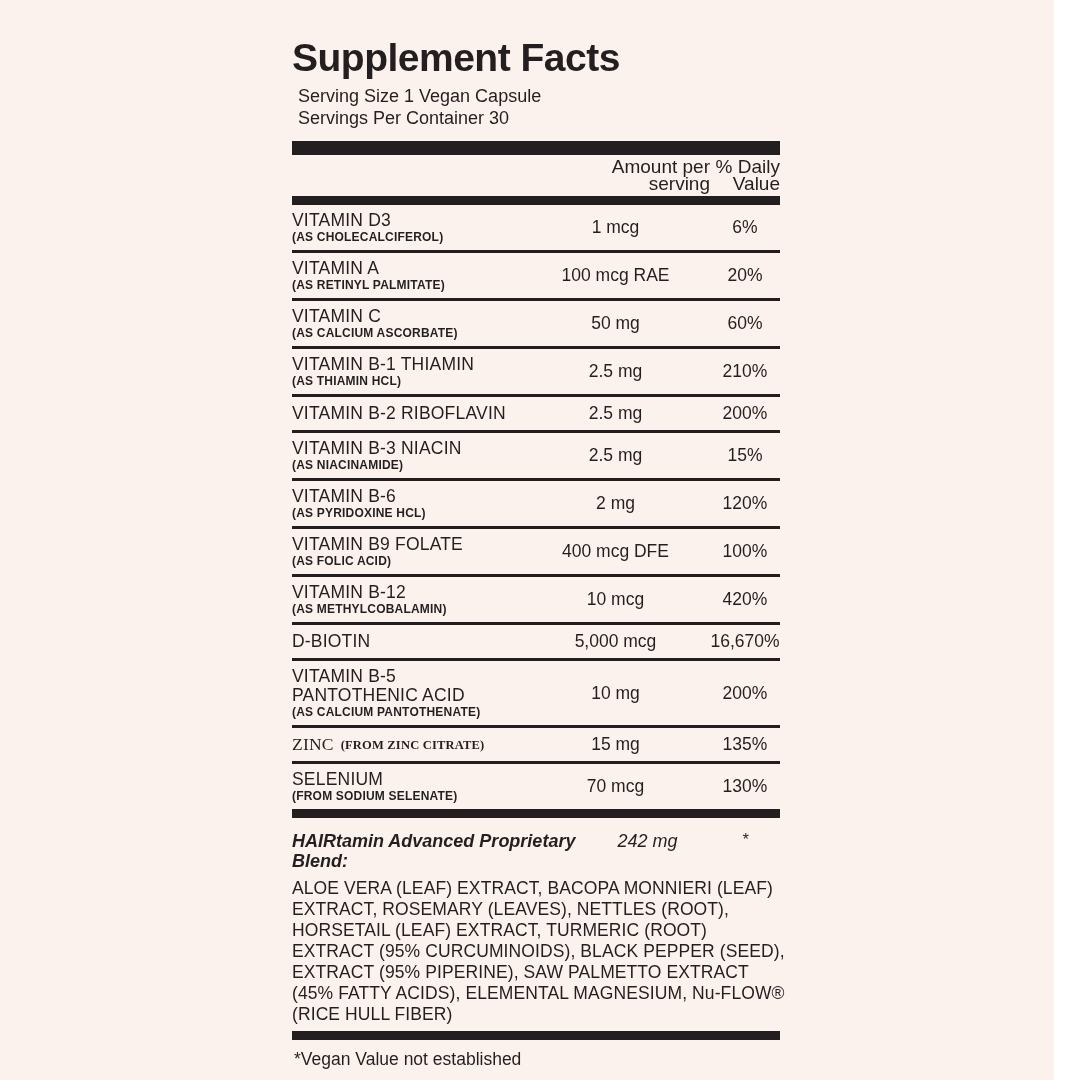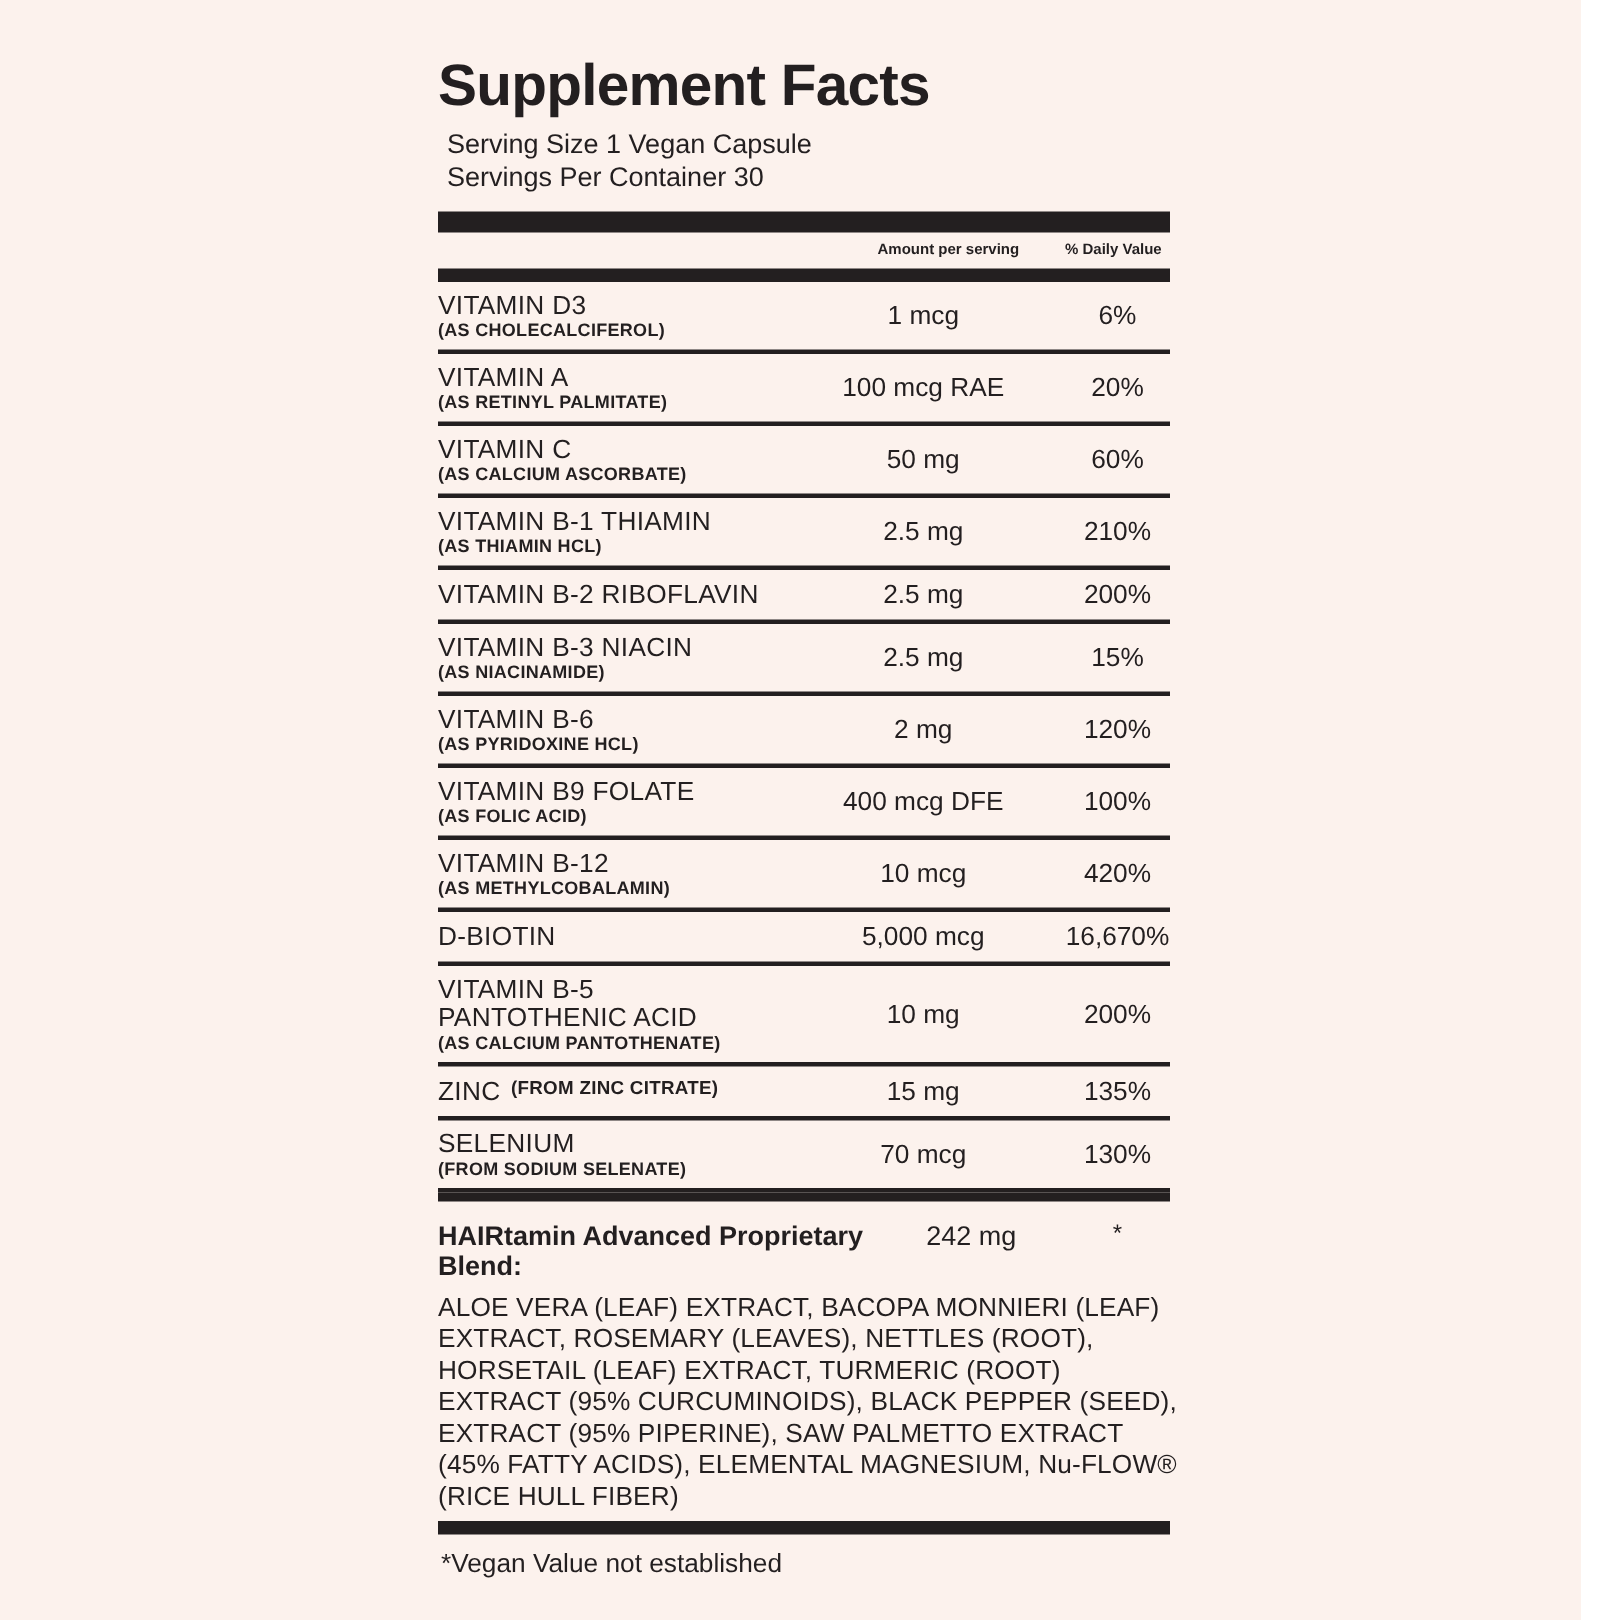--- a/index.html
+++ b/index.html
@@ -35,21 +35,21 @@
   .bar2{height:9px;}
   .bar3{height:6px;}
   .bar4{height:9px;margin-top:6px;}
   .colhead{
     display:flex;
     align-items:flex-end;
     padding:3px 0 4px 0;
   }
   .colhead .spacer{flex:1;}
   .colhead .h-amount, .colhead .h-dv{
-    font-size:10px;font-weight:700;line-height:17px;text-align:left;
+    font-size:19px;font-weight:400;line-height:17px;text-align:right;
   }
   .colhead .h-amount{width:125px;}
   .colhead .h-dv{width:70px;}
   .rows{}
   .row{
     display:flex;
     align-items:center;
     padding:6px 0;
     border-bottom:3px solid var(--ink,#231f20);
     gap:32px;
@@ -59,28 +59,29 @@
     font-size:17.5px;
     line-height:19px;
     letter-spacing:0.2px;
   }
   .row-sub{
     font-size:12px;
     font-weight:700;
     line-height:14px;
     letter-spacing:0.2px;
   }
-  .row-name-wrap.inline{display:flex;align-items:flex-start;gap:7px;}
+  .row-name-wrap.inline{display:flex;align-items:center;gap:7px;font-family:Liberation Serif, serif;}
   .row-name-wrap.inline .row-sub{font-size:12.5px;}
   .cell-amount{width:125px;text-align:center;font-size:17.5px;white-space:nowrap;}
   .cell-dv{width:70px;text-align:center;font-size:17.5px;white-space:nowrap;}
   .blend-row{
     display:flex;
     align-items:flex-start;
     padding:13px 0 4px 0;
+    font-style:italic;
   }
   .blend-title{flex:1;font-size:18px;font-weight:700;line-height:20px;}
   .blend-ingredients{
     font-size:17.5px;
     line-height:21px;
     letter-spacing:0.1px;
     margin-top:3px;
     width:500px;
   }
   .footnote{

